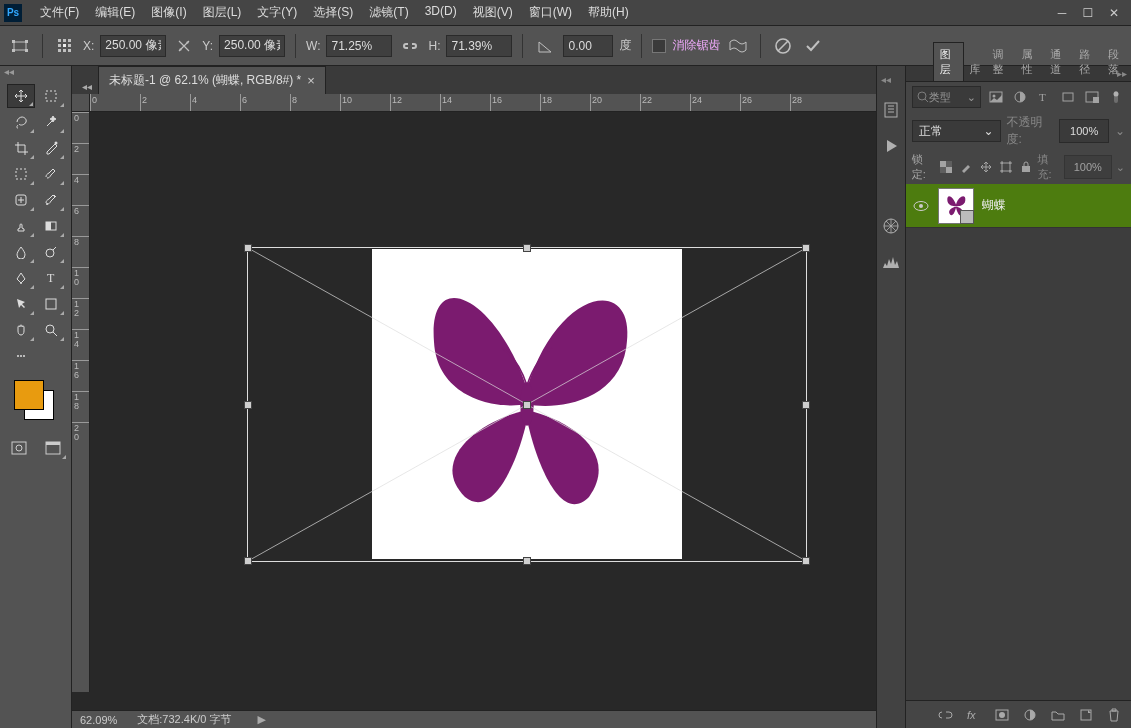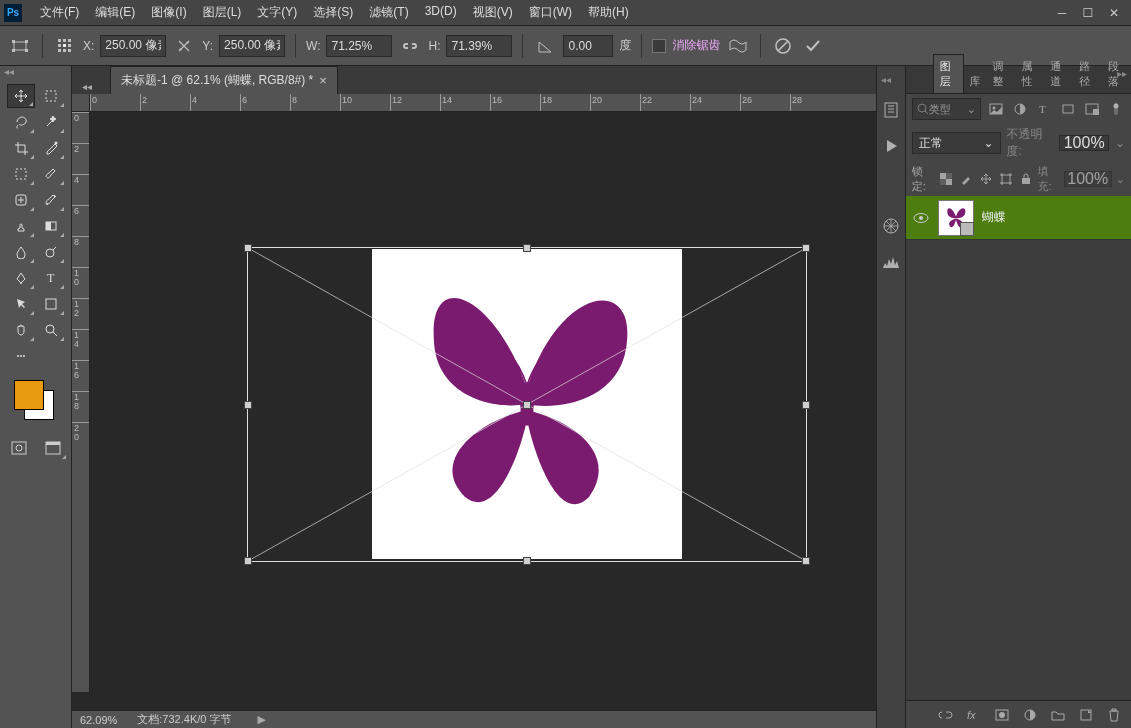--- a/index.html
+++ b/index.html
@@ -69,21 +69,21 @@
 .toolbox .collapse-btn{position:absolute;top:0;left:4px;color:#999;font-size:10px;}
 
 
 .center {
   flex:1; display:flex; flex-direction:column; background:#2b2b2b; min-width:0;
 }
 .tabrow{ height:28px; background:#3a3a3a; display:flex; align-items:flex-end; padding-left:4px;}
 .tabrow .collapse{padding:2px 6px;color:#aaa;font-size:10px;}
 .doc-tab{
   background:#535353; padding:5px 10px; display:flex; align-items:center; gap:6px;
-  color:#ddd; font-size:12px; border:1px solid #222; border-bottom:none;margin-left:12px;
+  color:#ddd; font-size:12px; border:1px solid #222; border-bottom:none;
 }
 .doc-tab .close{color:#ccc; font-size:13px;}
 .canvas-wrap{flex:1; position:relative; background:#282828; overflow:hidden;}
 .ruler-h{position:absolute;top:0;left:18px;right:0;height:18px;background:#535353;border-bottom:1px solid #222;}
 .ruler-v{position:absolute;top:18px;left:0;bottom:18px;width:18px;background:#535353;border-right:1px solid #222;}
 .ruler-corner{position:absolute;top:0;left:0;width:18px;height:18px;background:#535353;border-right:1px solid #222;border-bottom:1px solid #222;}
 .ruler-h .tick{position:absolute;top:0;bottom:0;border-left:1px solid #999;}
 .ruler-h .lbl{position:absolute;top:1px;font-size:9px;color:#bbb;}
 .ruler-v .tick{position:absolute;left:0;right:0;border-top:1px solid #999;}
 .ruler-v .lbl{position:absolute;left:2px;font-size:9px;color:#bbb; line-height:9px;}
@@ -109,43 +109,43 @@
 .rs-icons{
   width:34px;background:#424242;border-left:1px solid #222;
   display:flex;flex-direction:column;align-items:center;padding-top:8px;gap:14px;
 }
 .rs-icons .ic{width:22px;height:22px;display:flex;align-items:center;justify-content:center;opacity:.8;}
 .panels{
   flex:1;background:#454545;border-left:1px solid #222;display:flex;flex-direction:column;
   position:relative;
 }
 .panel-tabs{
-  height:28px;display:flex;align-items:flex-end;background:#383838;border-bottom:1px solid #222;padding-left:27px;
+  height:16px;display:flex;align-items:flex-end;background:#383838;border-bottom:1px solid #222;padding-left:27px;
 }
 .ptab{padding:4px 6px;font-size:11px;color:#aaa;}
 .ptab.sel{background:#535353;color:#eee;border:1px solid #222;border-bottom:none;}
 .panel-top{
   padding:4px 6px;background:#454545;display:flex;align-items:center;gap:6px;color:#bbb;
 }
 .search-kind{
   flex:1;background:#3a3a3a;border:1px solid #2a2a2a;height:22px;
   display:flex;align-items:center;padding:0 4px;color:#999;font-size:11px;
 }
 .search-kind svg{opacity:.7;}
 .mini-ic{width:18px;height:18px;display:flex;align-items:center;justify-content:center;opacity:.8;}
 .blend-row{
   padding:2px 6px;display:flex;align-items:center;gap:6px;
 }
 .blend-select{
   background:#3a3a3a;border:1px solid #2a2a2a;height:22px;color:#ddd;
   display:flex;align-items:center;justify-content:space-between;padding:0 6px;width:96px;font-size:12px;
 }
 .opacity-field{
-  background:#3a3a3a;border:1px solid #2a2a2a;height:16px;color:#ddd;width:54px;
-  display:flex;align-items:center;justify-content:center;font-size:16px;
+  background:#3a3a3a;border:1px solid #2a2a2a;height:24px;color:#ddd;width:54px;
+  display:flex;align-items:center;justify-content:center;font-size:11px;
 }
 .lock-row{
   padding:2px 6px;display:flex;align-items:center;gap:4px;color:#aaa;font-size:11px;
 }
 .layers{flex:1;background:#3d3d3d;overflow:auto;}
 .layer{
   height:44px;display:flex;align-items:center;padding:0 6px;gap:8px;border-bottom:1px solid #333;
 }
 .layer.sel{background:#4d7c0f;}
 .eye{width:18px;height:18px;display:flex;align-items:center;justify-content:center;}

